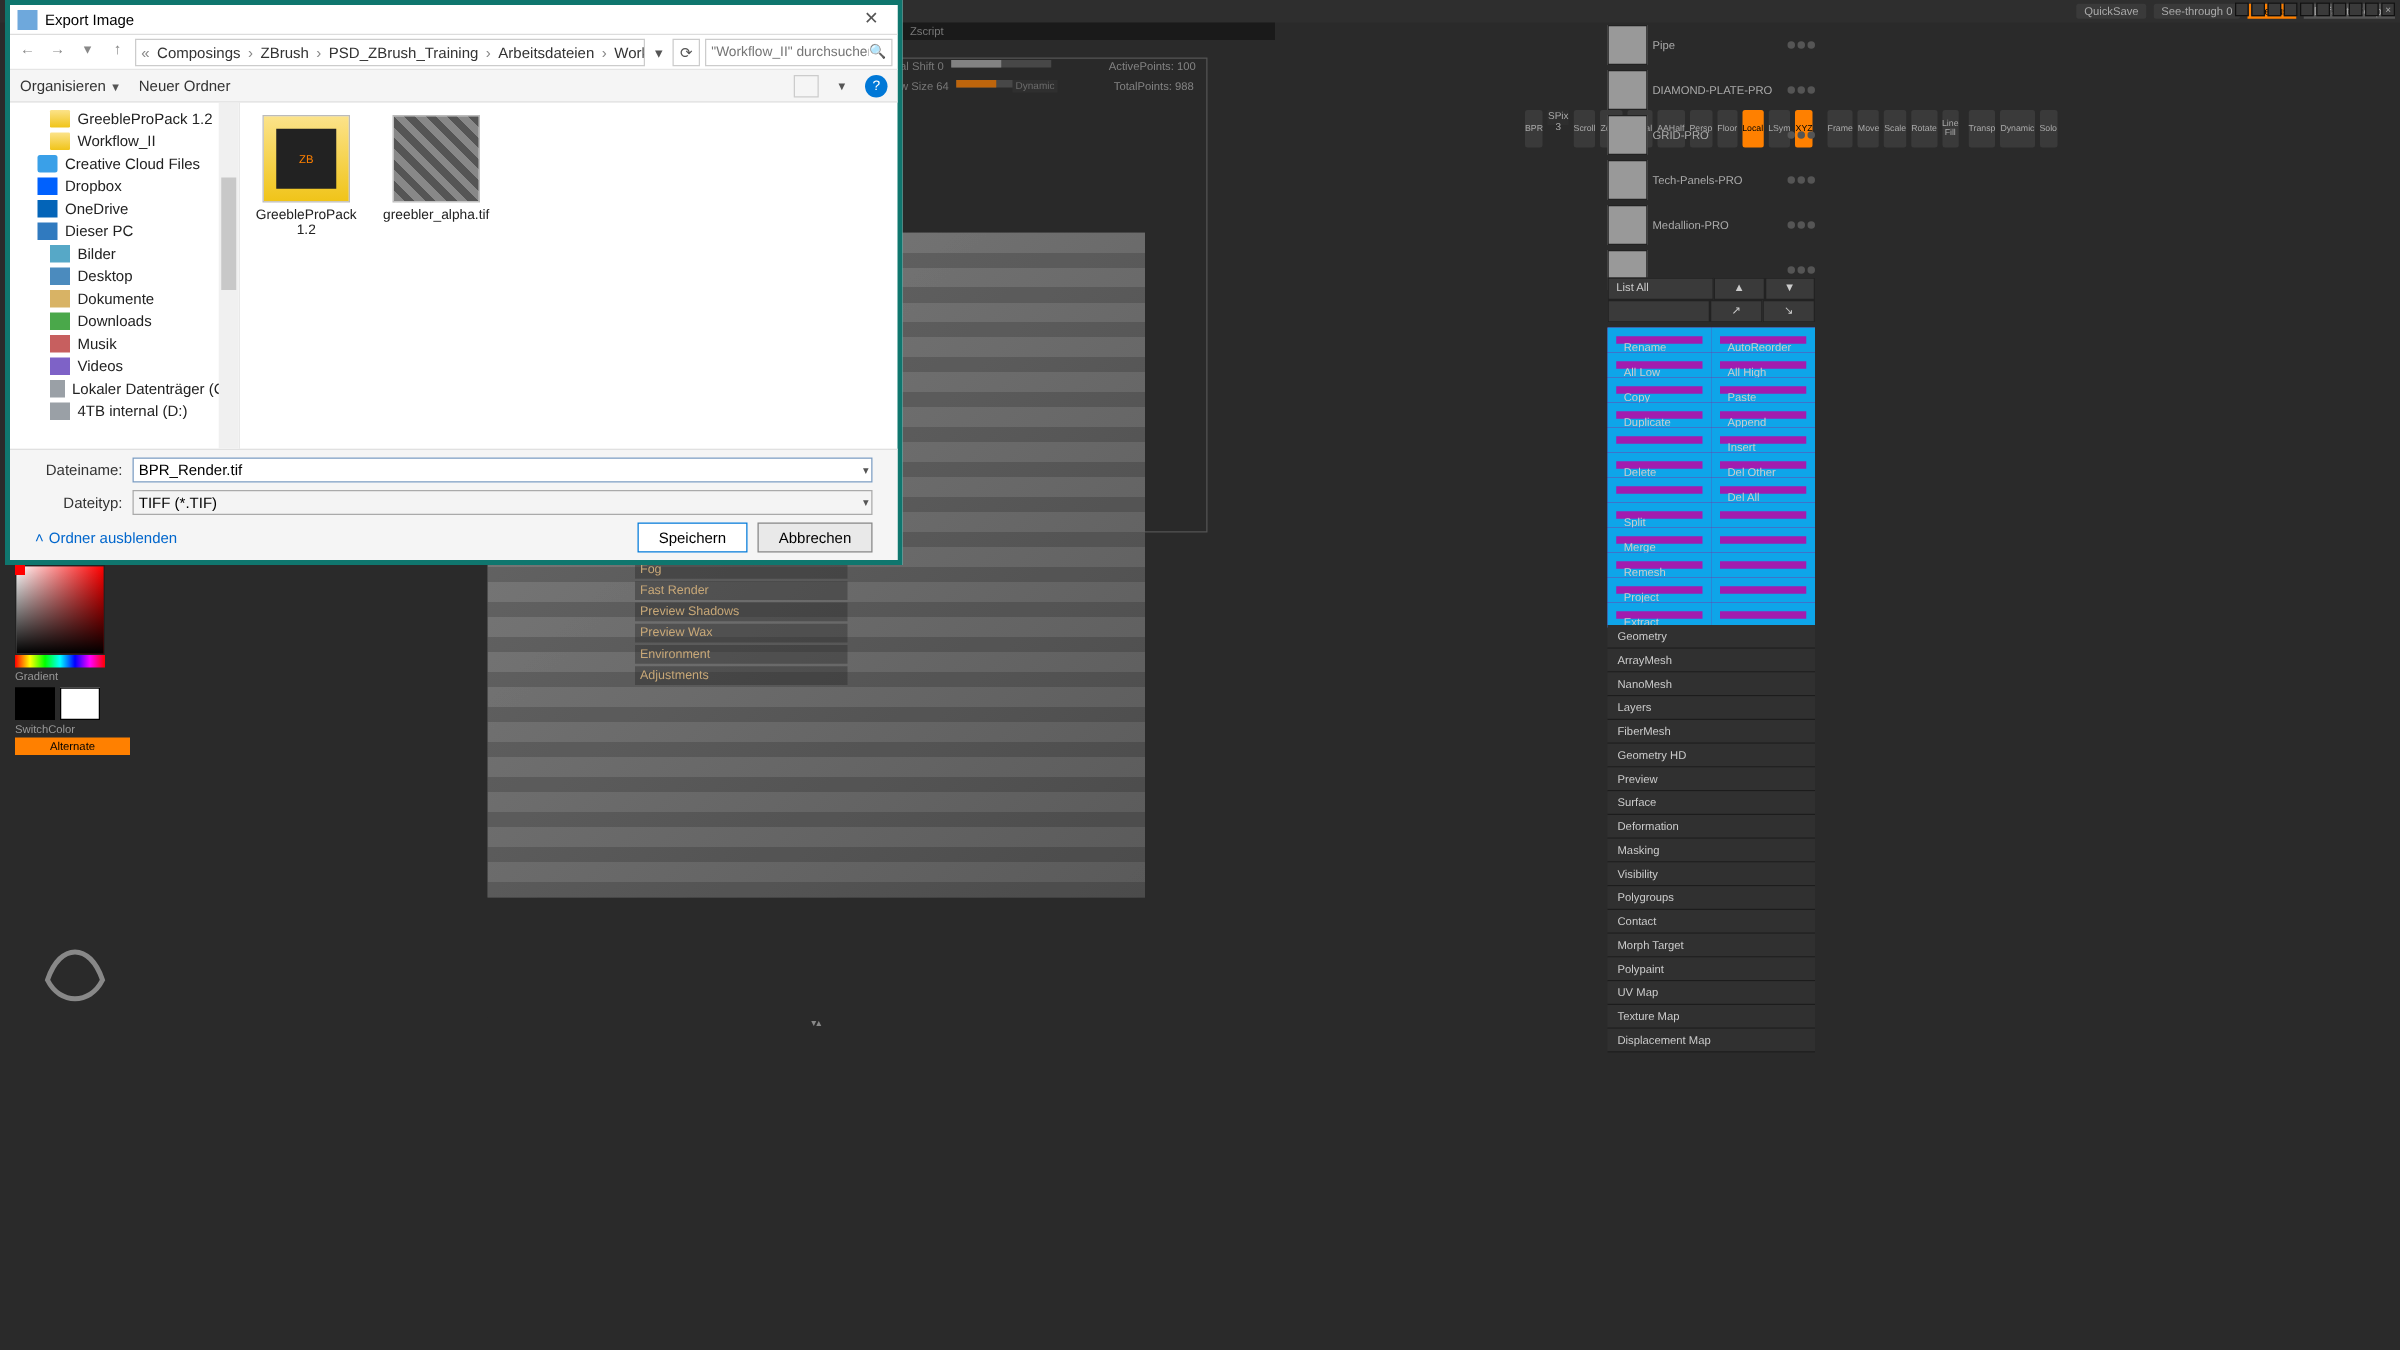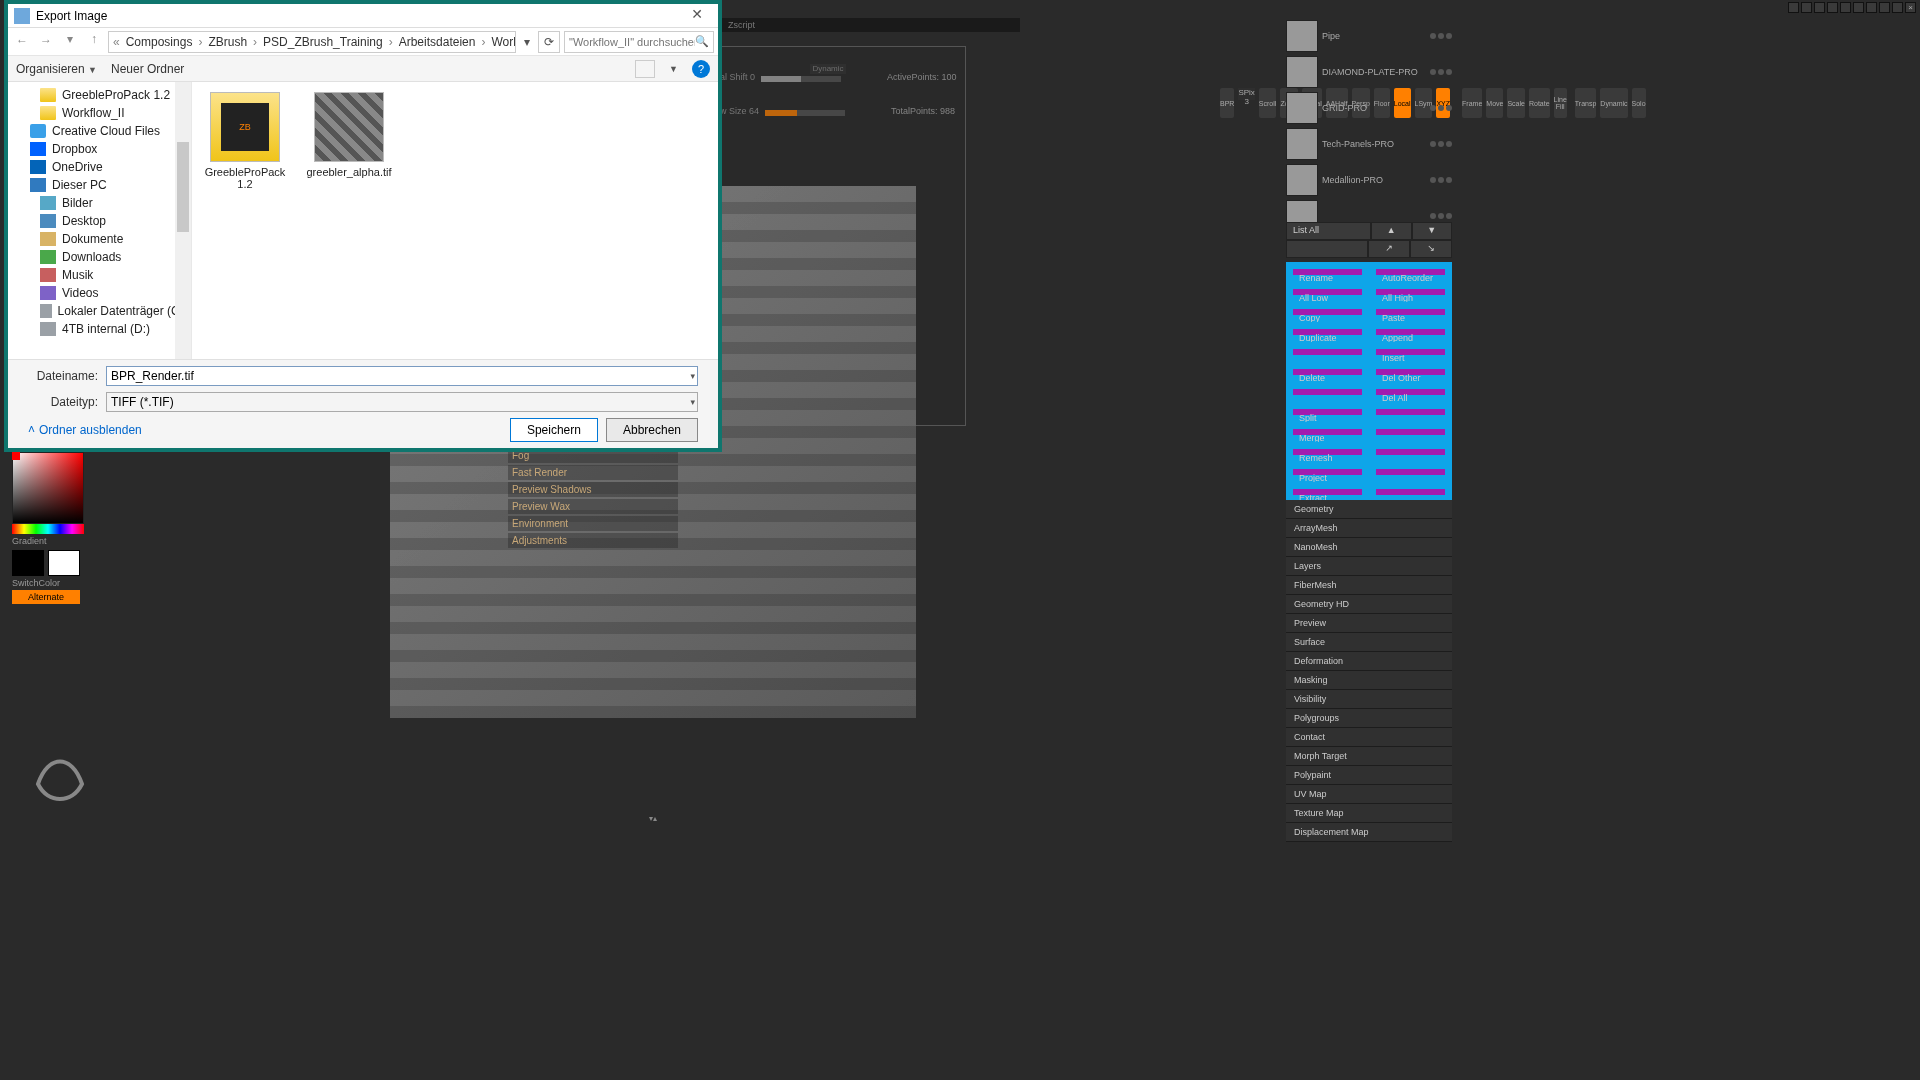--- a/index.html
+++ b/index.html
@@ -8,21 +8,21 @@
 
 .zbrush-bg { position: absolute; inset: 0; background: #2a2a2a; }
 .topbar { position: absolute; top: 0; left: 0; right: 0; height: 18px; background: #2e2e2e; color: #aaa; font-size: 9px; display: flex; align-items: center; padding: 0 4px; gap: 12px; }
 .topbar .right { margin-left: auto; display: flex; gap: 6px; align-items: center; }
 .topbar .btn { background: #3a3a3a; padding: 1px 6px; border-radius: 2px; cursor: pointer; }
 .topbar .menus { background: #ff8000; color: #000; padding: 1px 6px; }
 .topbar .defaultz { background: #555; padding: 1px 8px; }
 .topscript { position: absolute; top: 18px; left: 720px; height: 14px; background: #1a1a1a; color: #777; font-size: 9px; padding: 0 8px; line-height: 14px; width: 300px; }
 
 .sliders { position: absolute; top: 48px; left: 720px; width: 260px; color: #999; font-size: 9px; }
-.slider-row { display: flex; align-items: flex-end; height: 16px; gap: 6px; margin-top: 18px; }
+.slider-row { display: flex; align-items: flex-start; height: 16px; gap: 6px; }
 .slider-track { width: 80px; height: 6px; background: #555; position: relative; }
 .slider-fill { height: 100%; background: #aaa; }
 .dyn-box { position: absolute; top: 64px; left: 810px; width: 36px; height: 10px; background: #333; color:#888; font-size:8px; text-align:center; }
 
 .info-line { color: #aaa; font-size: 9px; }
 
 .canvas-area { position: absolute; top: 186px; left: 390px; width: 526px; height: 532px; background: linear-gradient(135deg,#777,#555); overflow: hidden; }
 .float-panel { position: absolute; top: 46px; left: 720px; width: 246px; height: 380px; background: rgba(40,40,40,0.3); border: 1px solid #555; }
 .float-text1 { position:absolute; top:346px; left:724px; color:#ccc; font-size:11px; font-family: monospace; white-space:nowrap; }
 .float-text2 { position:absolute; top:382px; left:724px; color:#ccc; font-size:11px; font-family: monospace; line-height:14px; }
@@ -32,21 +32,21 @@
 
 
 .colorp { position: absolute; top: 452px; left: 12px; width: 82px; }
 .gradient-sw { width: 72px; height: 72px; position: relative; border:1px solid #222; background: linear-gradient(to right, white, red);}
 .gradient-sw::after { content:""; position:absolute; inset:0; background: linear-gradient(to top, black, transparent);}
 .hue-bar { height: 10px; width:72px; background: linear-gradient(to right, red,yellow,lime,cyan,blue,magenta,red);}
 .grad-lbl { color:#999; font-size:9px; margin-top:2px; }
 .swatches { display:flex; gap:4px; margin-top:4px; }
 .swatch { width:32px; height:26px; border:1px solid #000; }
 .sw-lbl { color:#999; font-size:9px; margin-top:2px; }
-.alt-btn { background:#ff8000; color:#000; font-size:9px; text-align:center; padding:2px 4px; margin-top:2px; width:68px; }
+.alt-btn { background:#ff8000; color:#000; font-size:9px; text-align:center; padding:2px 4px; margin-top:2px; width:92px; }
 
 .logo-bl { position:absolute; top:744px; left:28px; width:64px; height:64px; }
 .logo-bl svg { width:100%; height:100%; fill:#888; stroke:#888; }
 
 
 .rtb { position: absolute; top: 88px; left: 1220px; width: 34px; display:flex; flex-direction:row; gap:4px; }
 .rtb .tb { width:30px; background:#3a3a3a; color:#aaa; font-size:7px; text-align:center; display:flex; flex-direction:column; align-items:center; justify-content:center; border-radius:2px; cursor:pointer; }
 .rtb .tb.small { height:30px; }
 .rtb .tb.on { background:#ff8000; color:#000; }
 .spix { width:30px; height:12px; background:#2e2e2e; color:#aaa; font-size:8px; text-align:center; }
@@ -142,20 +142,29 @@
 .grid-pattern { position:absolute; inset:0; background:
   repeating-linear-gradient(0deg,#666 0,#666 12px,#8a8a8a 12px,#8a8a8a 28px),
   repeating-linear-gradient(90deg,#5b5b5b 0,#5b5b5b 18px,#7d7d7d 18px,#7d7d7d 40px);
   mix-blend-mode: overlay; opacity:0.6;}
 </style>
 </head>
 <body>
 
 <div class="zbrush-bg">
 
+  <div class="topbar">
+    <span>~8 •  PolyCount» 2432.201 MP  •  MeshCount» 8910</span>
+    <div class="right">
+      <span class="btn">QuickSave</span>
+      <span class="btn">See-through  0</span>
+      <span class="menus">Menus</span>
+      <span class="defaultz">DefaultZScript</span>
+    </div>
+  </div>
   <div class="winctrls">
     <div></div>
       <div></div>
     <div></div>
       <div></div>
     <div></div>
       <div></div>
     <div></div>
       <div></div>
     <div></div>

